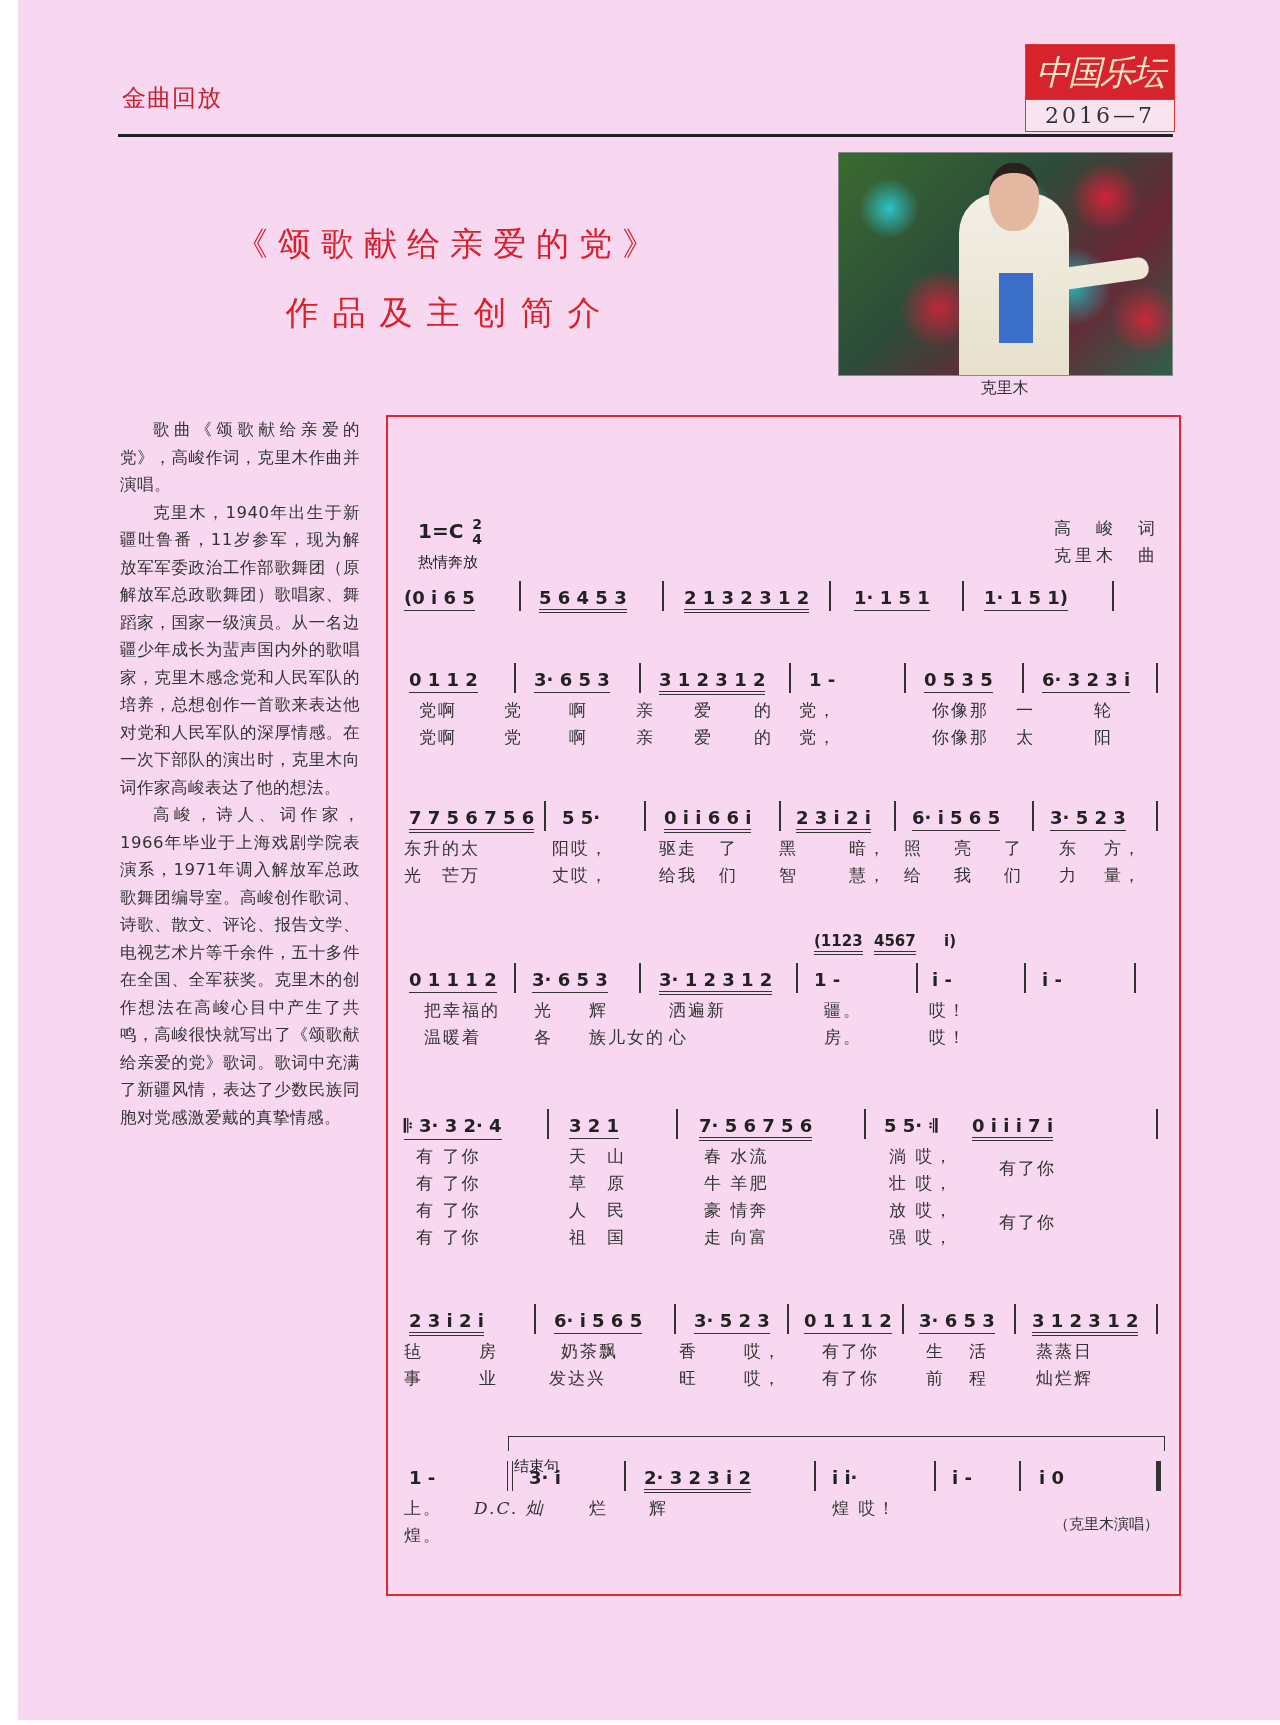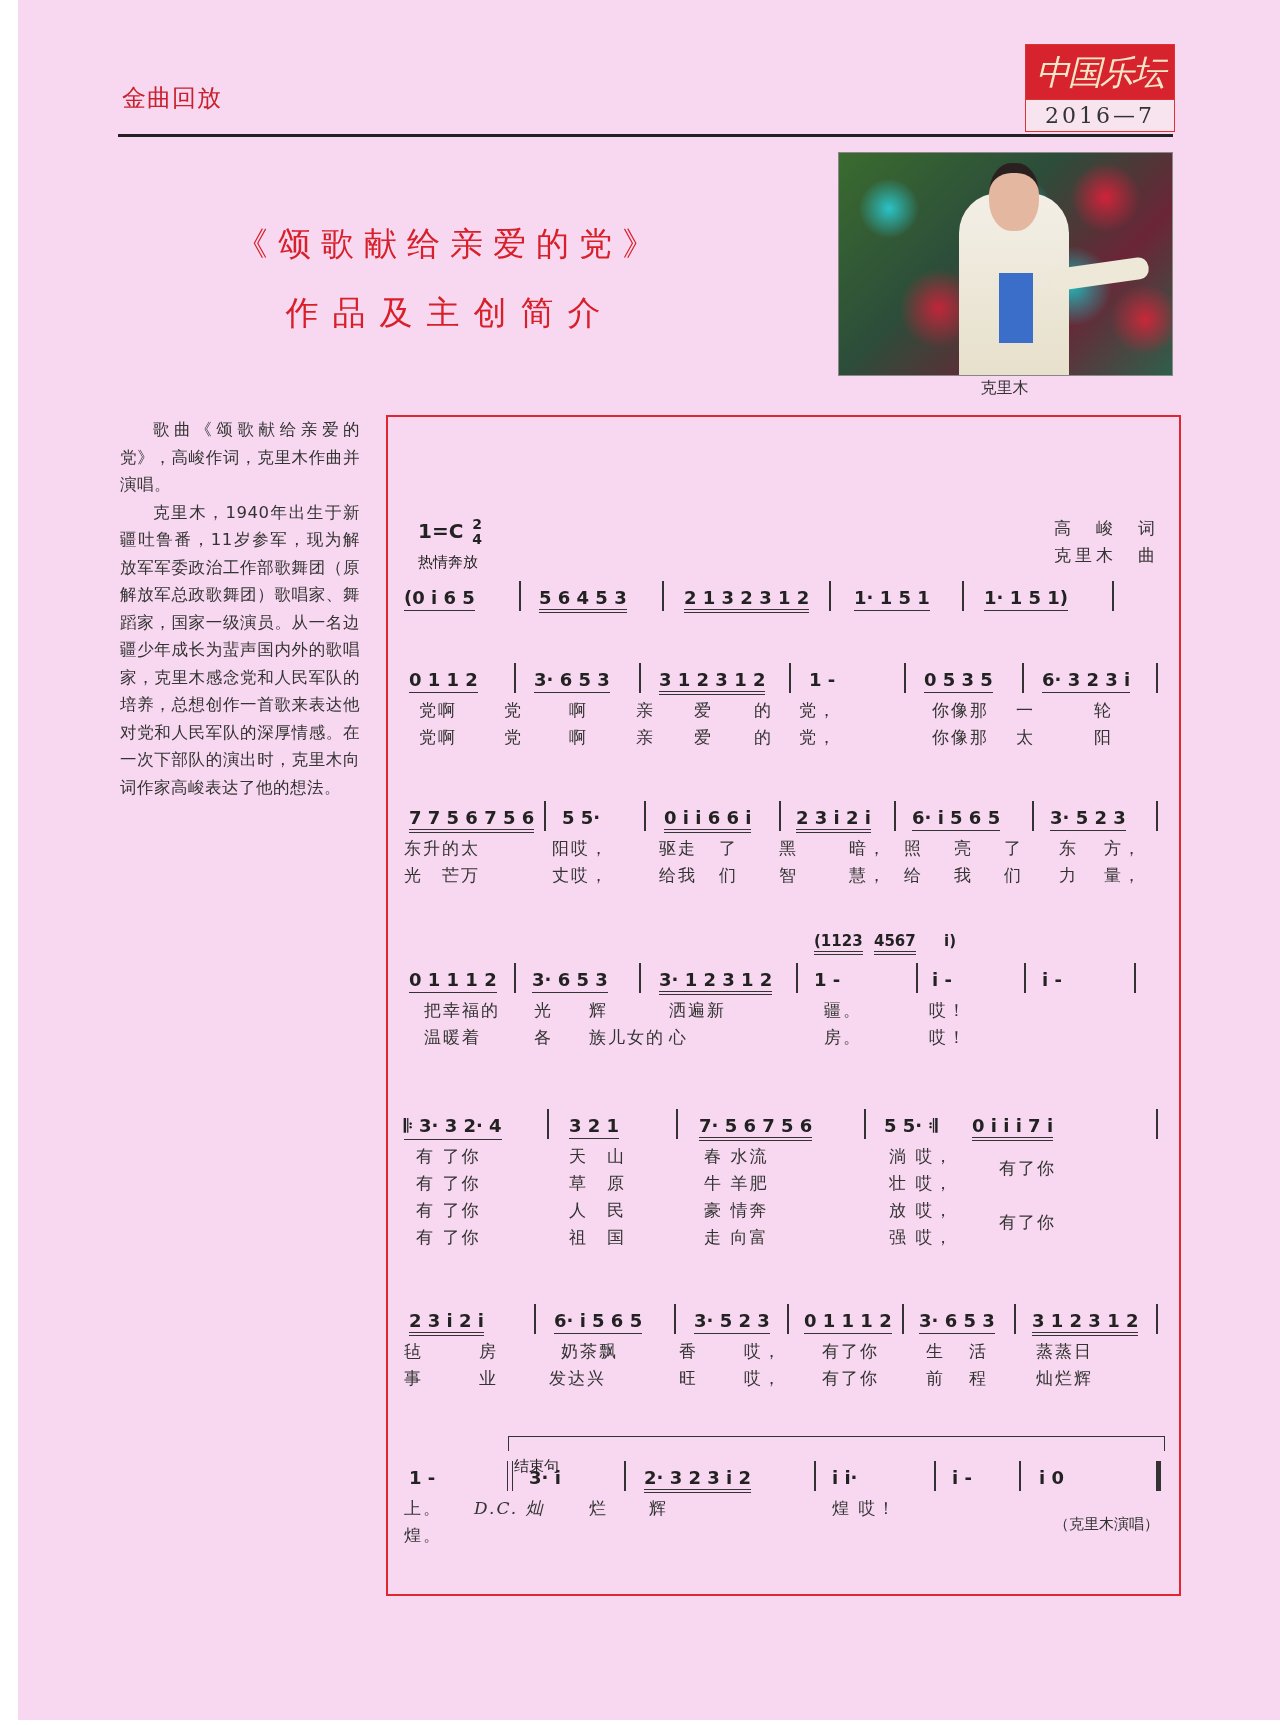--- a/index.html
+++ b/index.html
@@ -71,20 +71,21 @@
   <div class="figure"></div>
   <div class="arm"></div>
   <div class="sash"></div>
   <div class="head"></div>
 </div>
 <div class="photo-caption">克里木</div>
 
 <div class="intro">
   <p>歌曲《颂歌献给亲爱的党》，高峻作词，克里木作曲并演唱。</p>
   <p>克里木，1940年出生于新疆吐鲁番，11岁参军，现为解放军军委政治工作部歌舞团（原解放军总政歌舞团）歌唱家、舞蹈家，国家一级演员。从一名边疆少年成长为蜚声国内外的歌唱家，克里木感念党和人民军队的培养，总想创作一首歌来表达他对党和人民军队的深厚情感。在一次下部队的演出时，克里木向词作家高峻表达了他的想法。</p>
+  <p>高峻，诗人、词作家，1966年毕业于上海戏剧学院表演系，1971年调入解放军总政歌舞团编导室。高峻创作歌词、诗歌、散文、评论、报告文学、电视艺术片等千余件，五十多件在全国、全军获奖。克里木的创作想法在高峻心目中产生了共鸣，高峻很快就写出了《颂歌献给亲爱的党》歌词。歌词中充满了新疆风情，表达了少数民族同胞对党感激爱戴的真挚情感。</p>
 </div>
 
 <div class="score-box">
   <div class="key">
     <span>1=C</span>
     <span class="frac">
       <span>2</span>
       <span>4</span>
     </span>
   </div>

